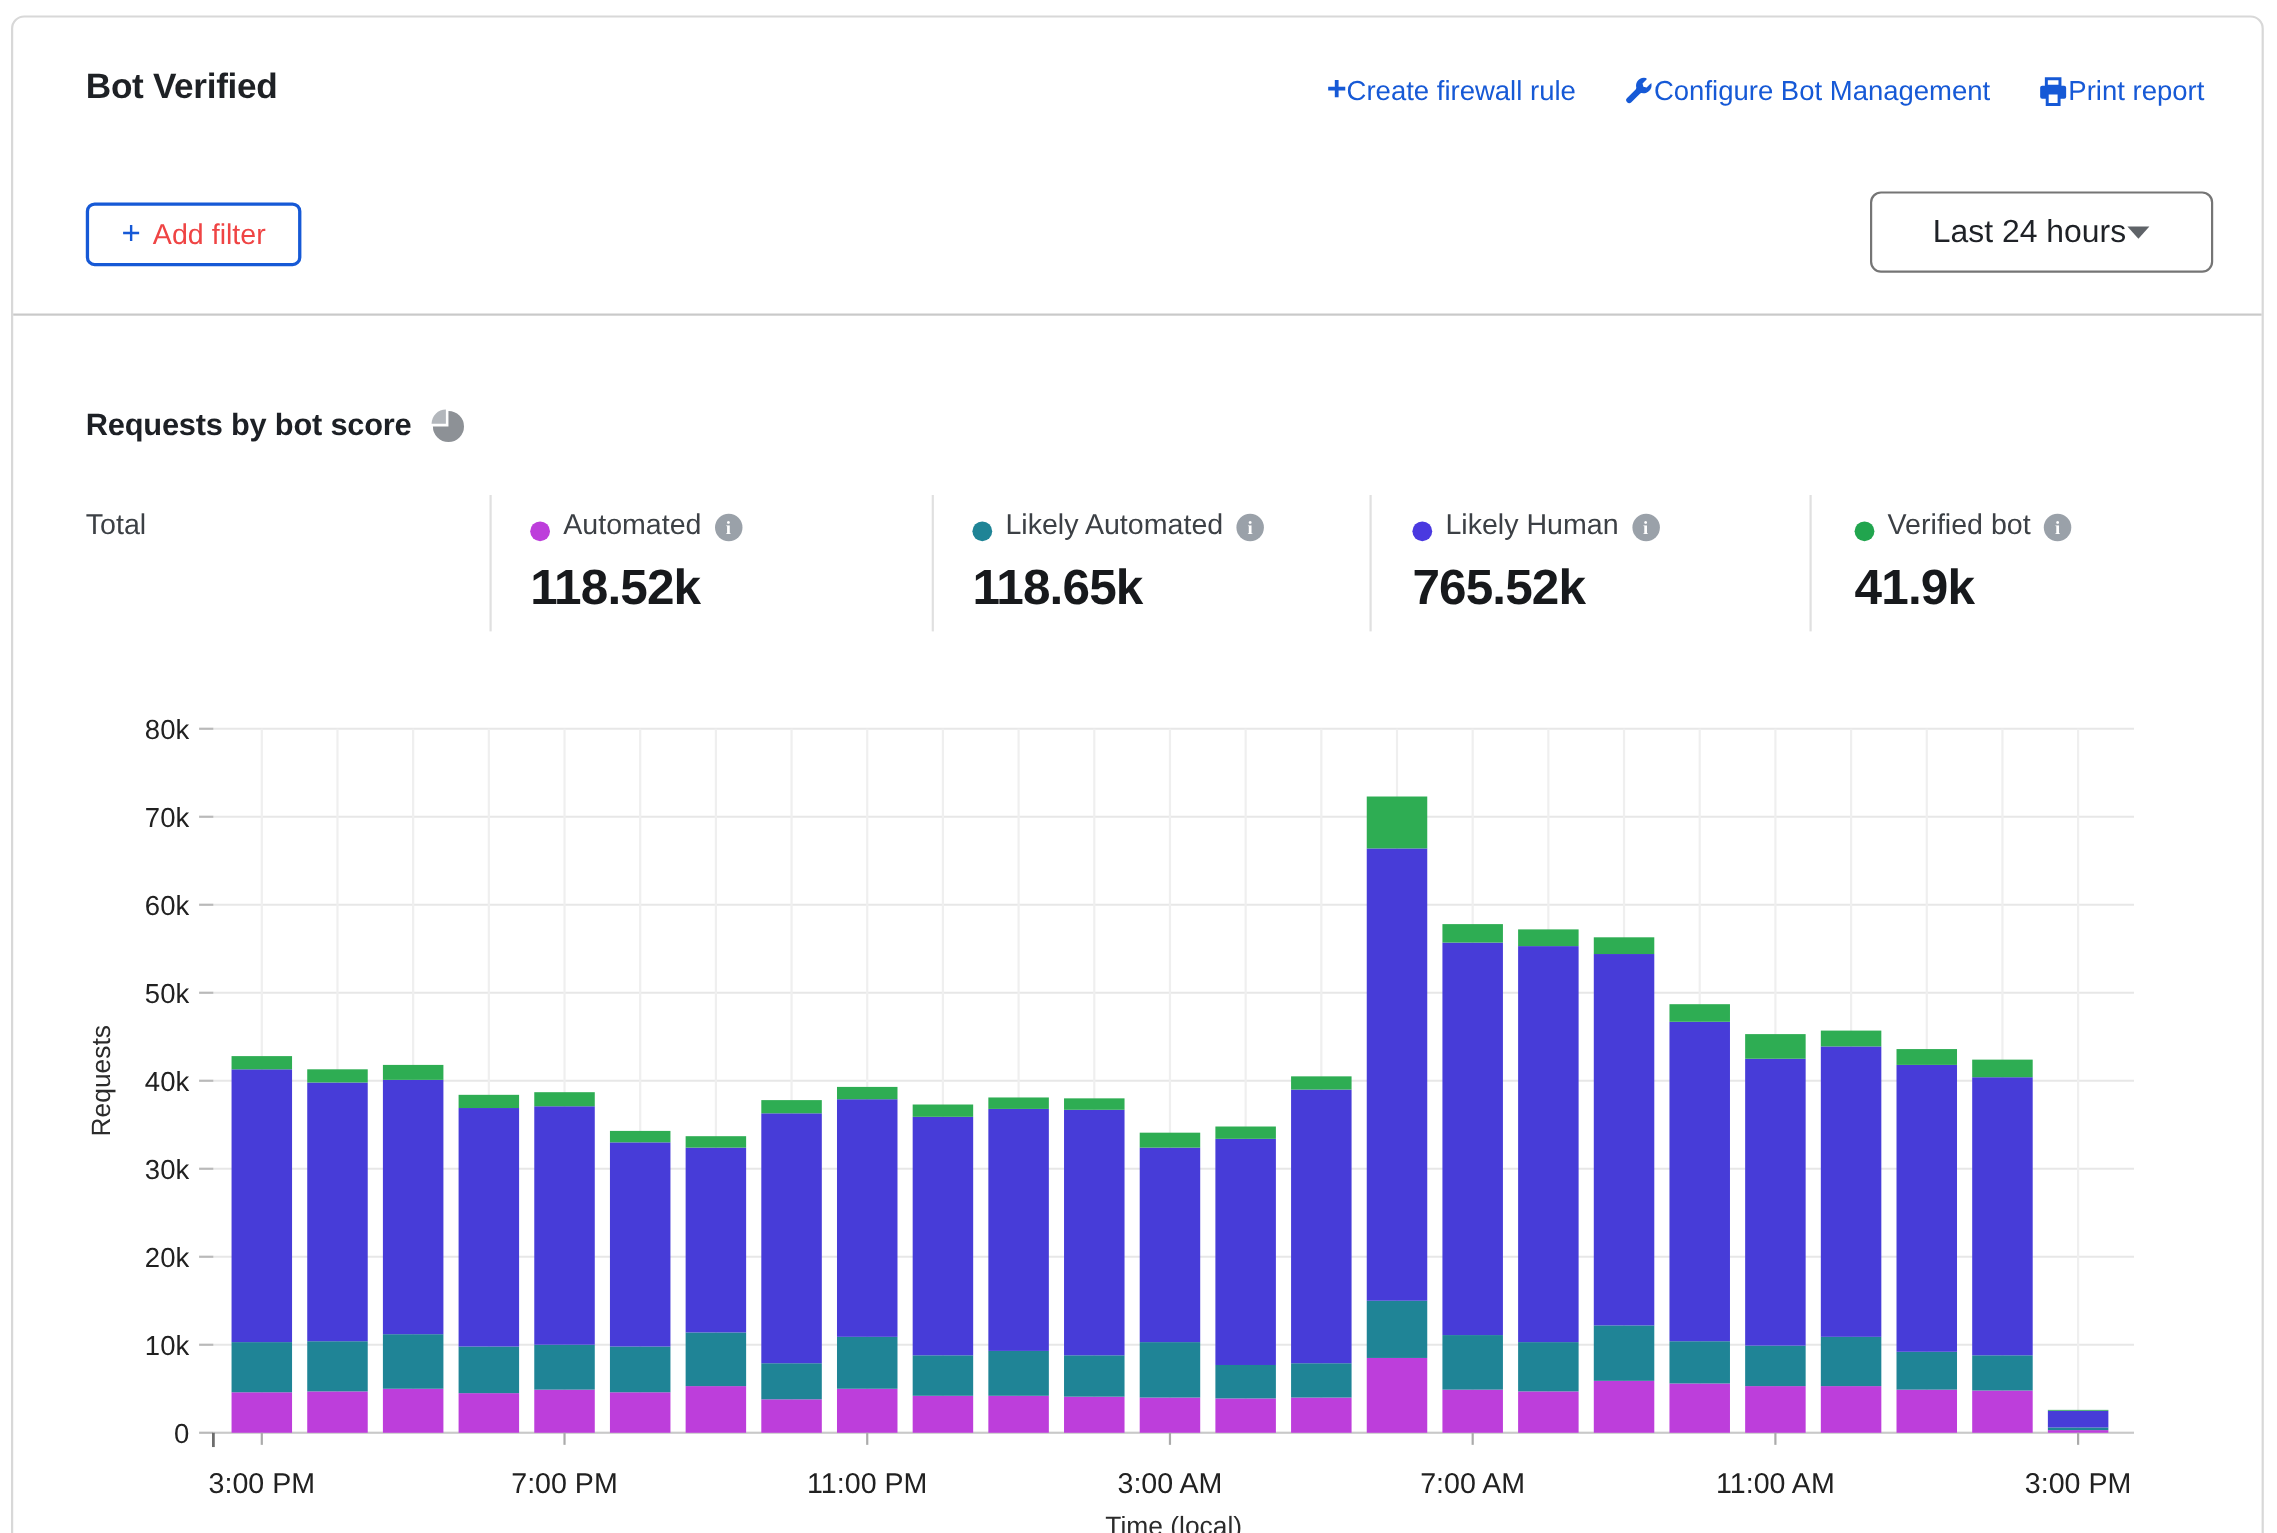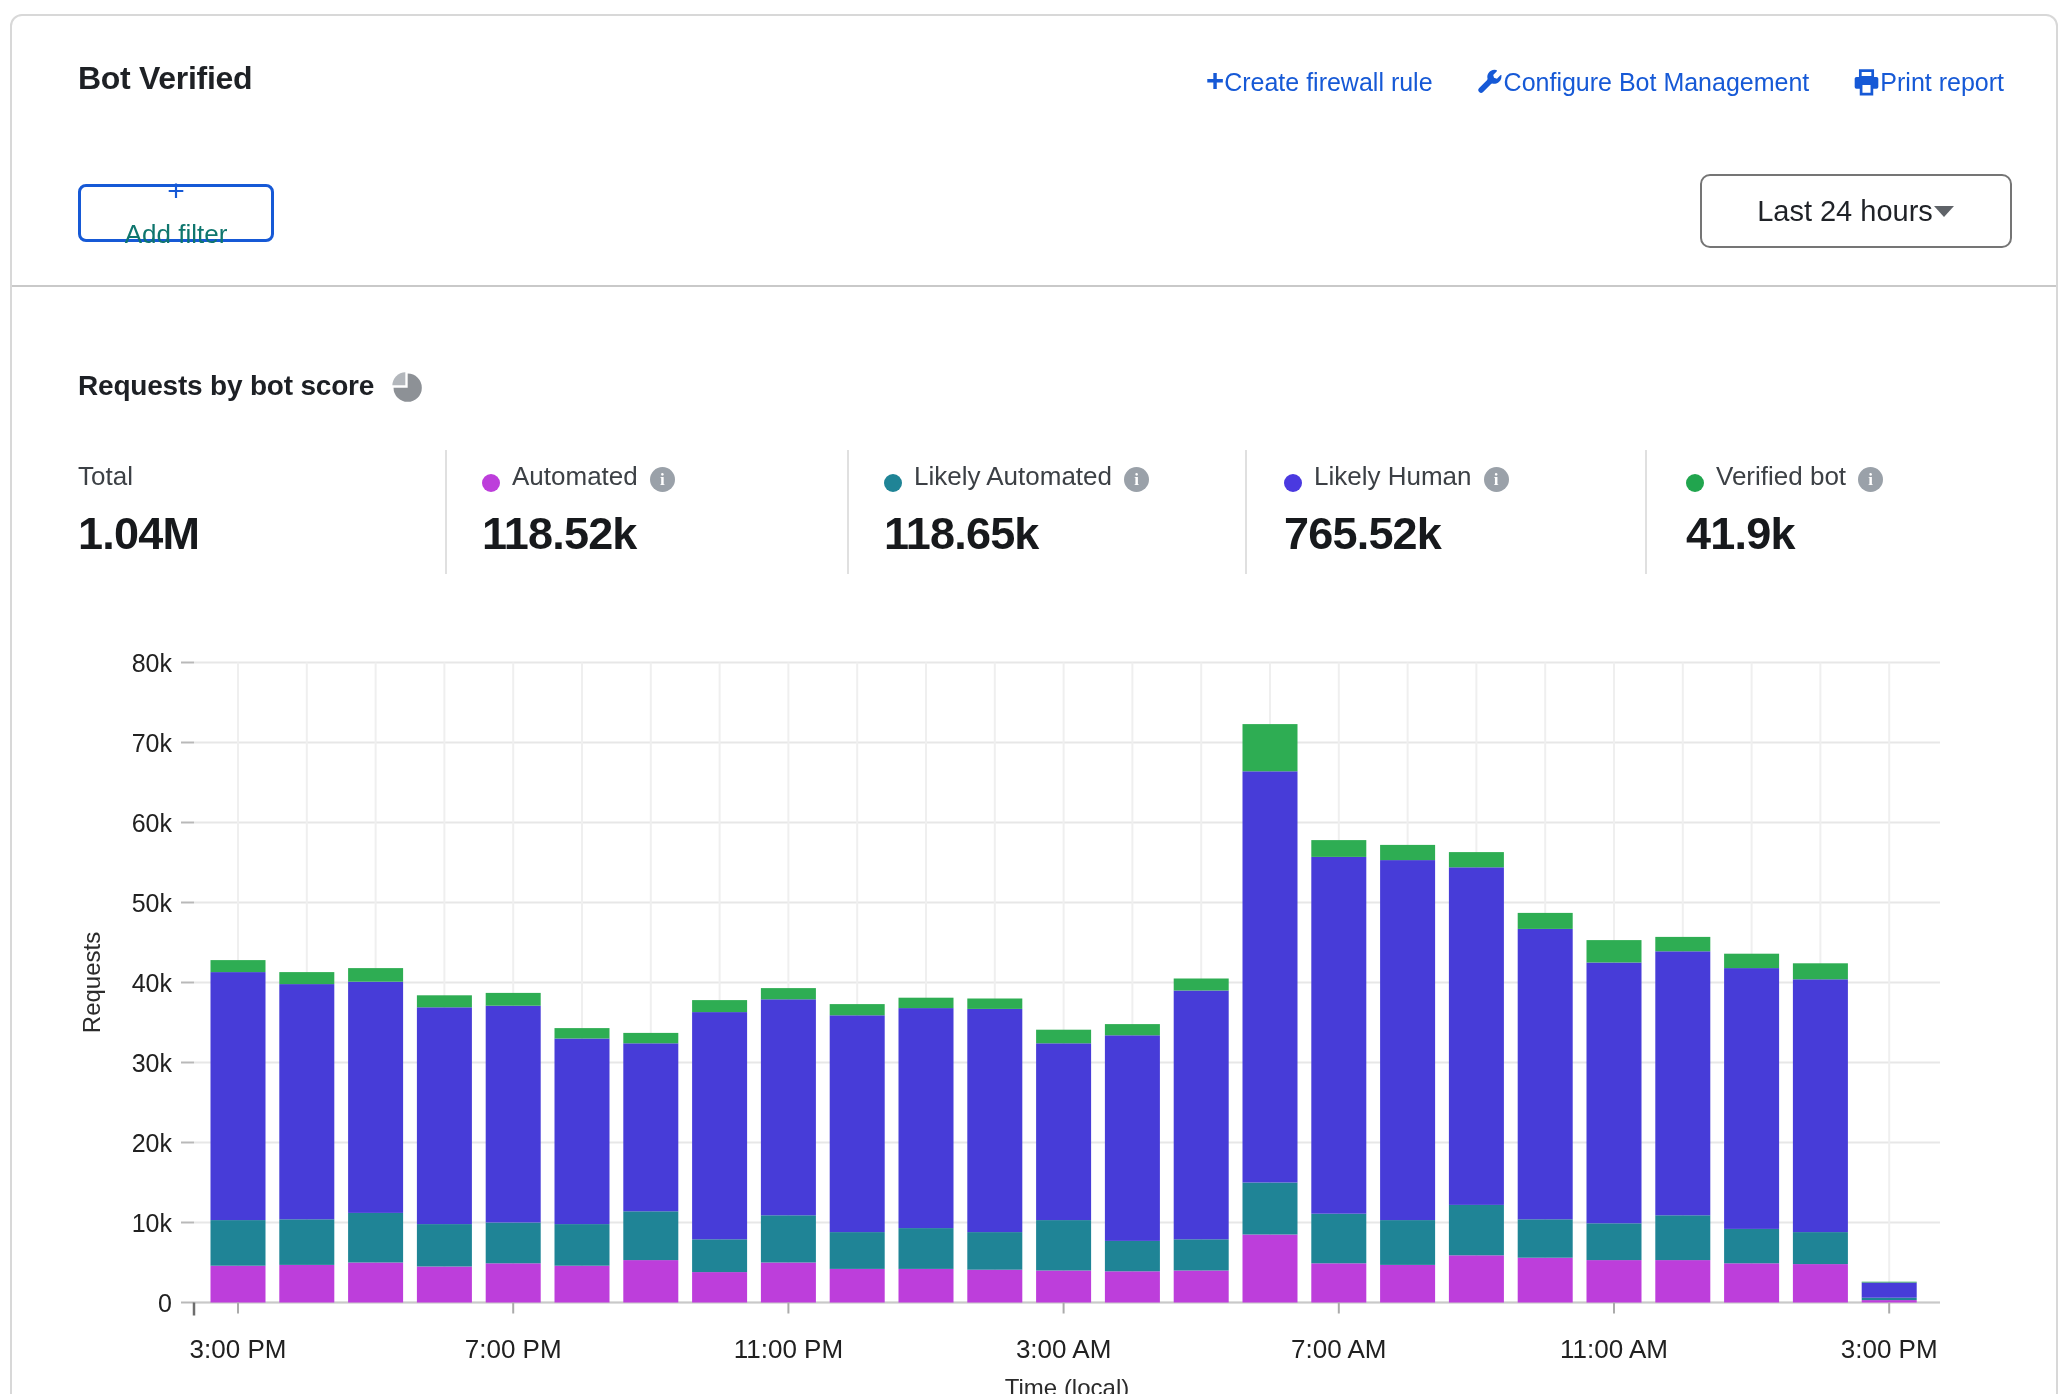--- a/index.html
+++ b/index.html
@@ -8,23 +8,23 @@
   .card { position:absolute; left:10px; top:14px; width:2048px; height:1470px;
     background:#fff; border:2px solid #d8d8d8; border-radius:12px; }
   .page-title { position:absolute; left:66px; top:44px; font-size:32px; font-weight:700;
     color:#1e2125; letter-spacing:-0.3px; }
   .header-actions { position:absolute; top:52px; right:52px; display:flex; gap:44px;
     align-items:center; }
   .action { display:flex; align-items:center; font-size:25px; color:#1659d6;
     text-decoration:none; cursor:pointer; white-space:nowrap; }
   .plus-glyph::before { content:"+"; font-size:31px; font-weight:600; line-height:26px; color:#1659d6; }
   .add-filter { position:absolute; left:66px; top:168px; width:196px; height:58px;
-    border:3px solid #1659d6; border-radius:8px; background:#fff; color:#0f766e;
+    border:3px solid #1659d6; border-radius:8px; background:#fff; color:#ef4444;
     font-size:26px; font-family:inherit; display:flex; align-items:center; justify-content:center;
-    gap:11px; cursor:pointer;flex-direction:column; }
+    gap:11px; cursor:pointer; }
   .add-filter .plus-glyph::before { font-size:30px; font-weight:500; }
   .time-select { position:absolute; left:1688px; top:158px; width:312px; height:74px;
     border:2px solid #757575; border-radius:10px; background:#fff; display:flex;
     align-items:center; justify-content:center; padding:0 26px; font-size:29px;
     color:#1f2227; cursor:pointer; }
   .header-divider { position:absolute; left:0; top:269px; width:100%; height:2px; background:#c9c9c9; }
   .section-row { position:absolute; left:66px; top:352px; display:flex; align-items:center; gap:16px; }
   .section-title { font-size:28px; font-weight:700; color:#1d2025; letter-spacing:-0.2px; }
   .stats-row { position:absolute; left:0; top:0; }
   .stat-col { position:absolute; top:444px; width:360px; }
@@ -97,21 +97,20 @@
     </span>
   </div>
 
   <div class="stats-row">
     <div class="stat-col no-dot" style="left:66px;">
       <div class="stat-label-row">
 
         <span class="stat-label">Total</span>
 
       </div>
-      <div class="stat-value">1.04M</div>
     </div>
     <div class="stat-col" style="left:470px;">
       <div class="stat-label-row">
         <span class="dot" style="background: rgb(189, 62, 219);"></span>
         <span class="stat-label">Automated</span>
         <span class="info-icon"></span>
       </div>
       <div class="stat-value">118.52k</div>
     </div>
     <div class="stat-col" style="left:872px;">

